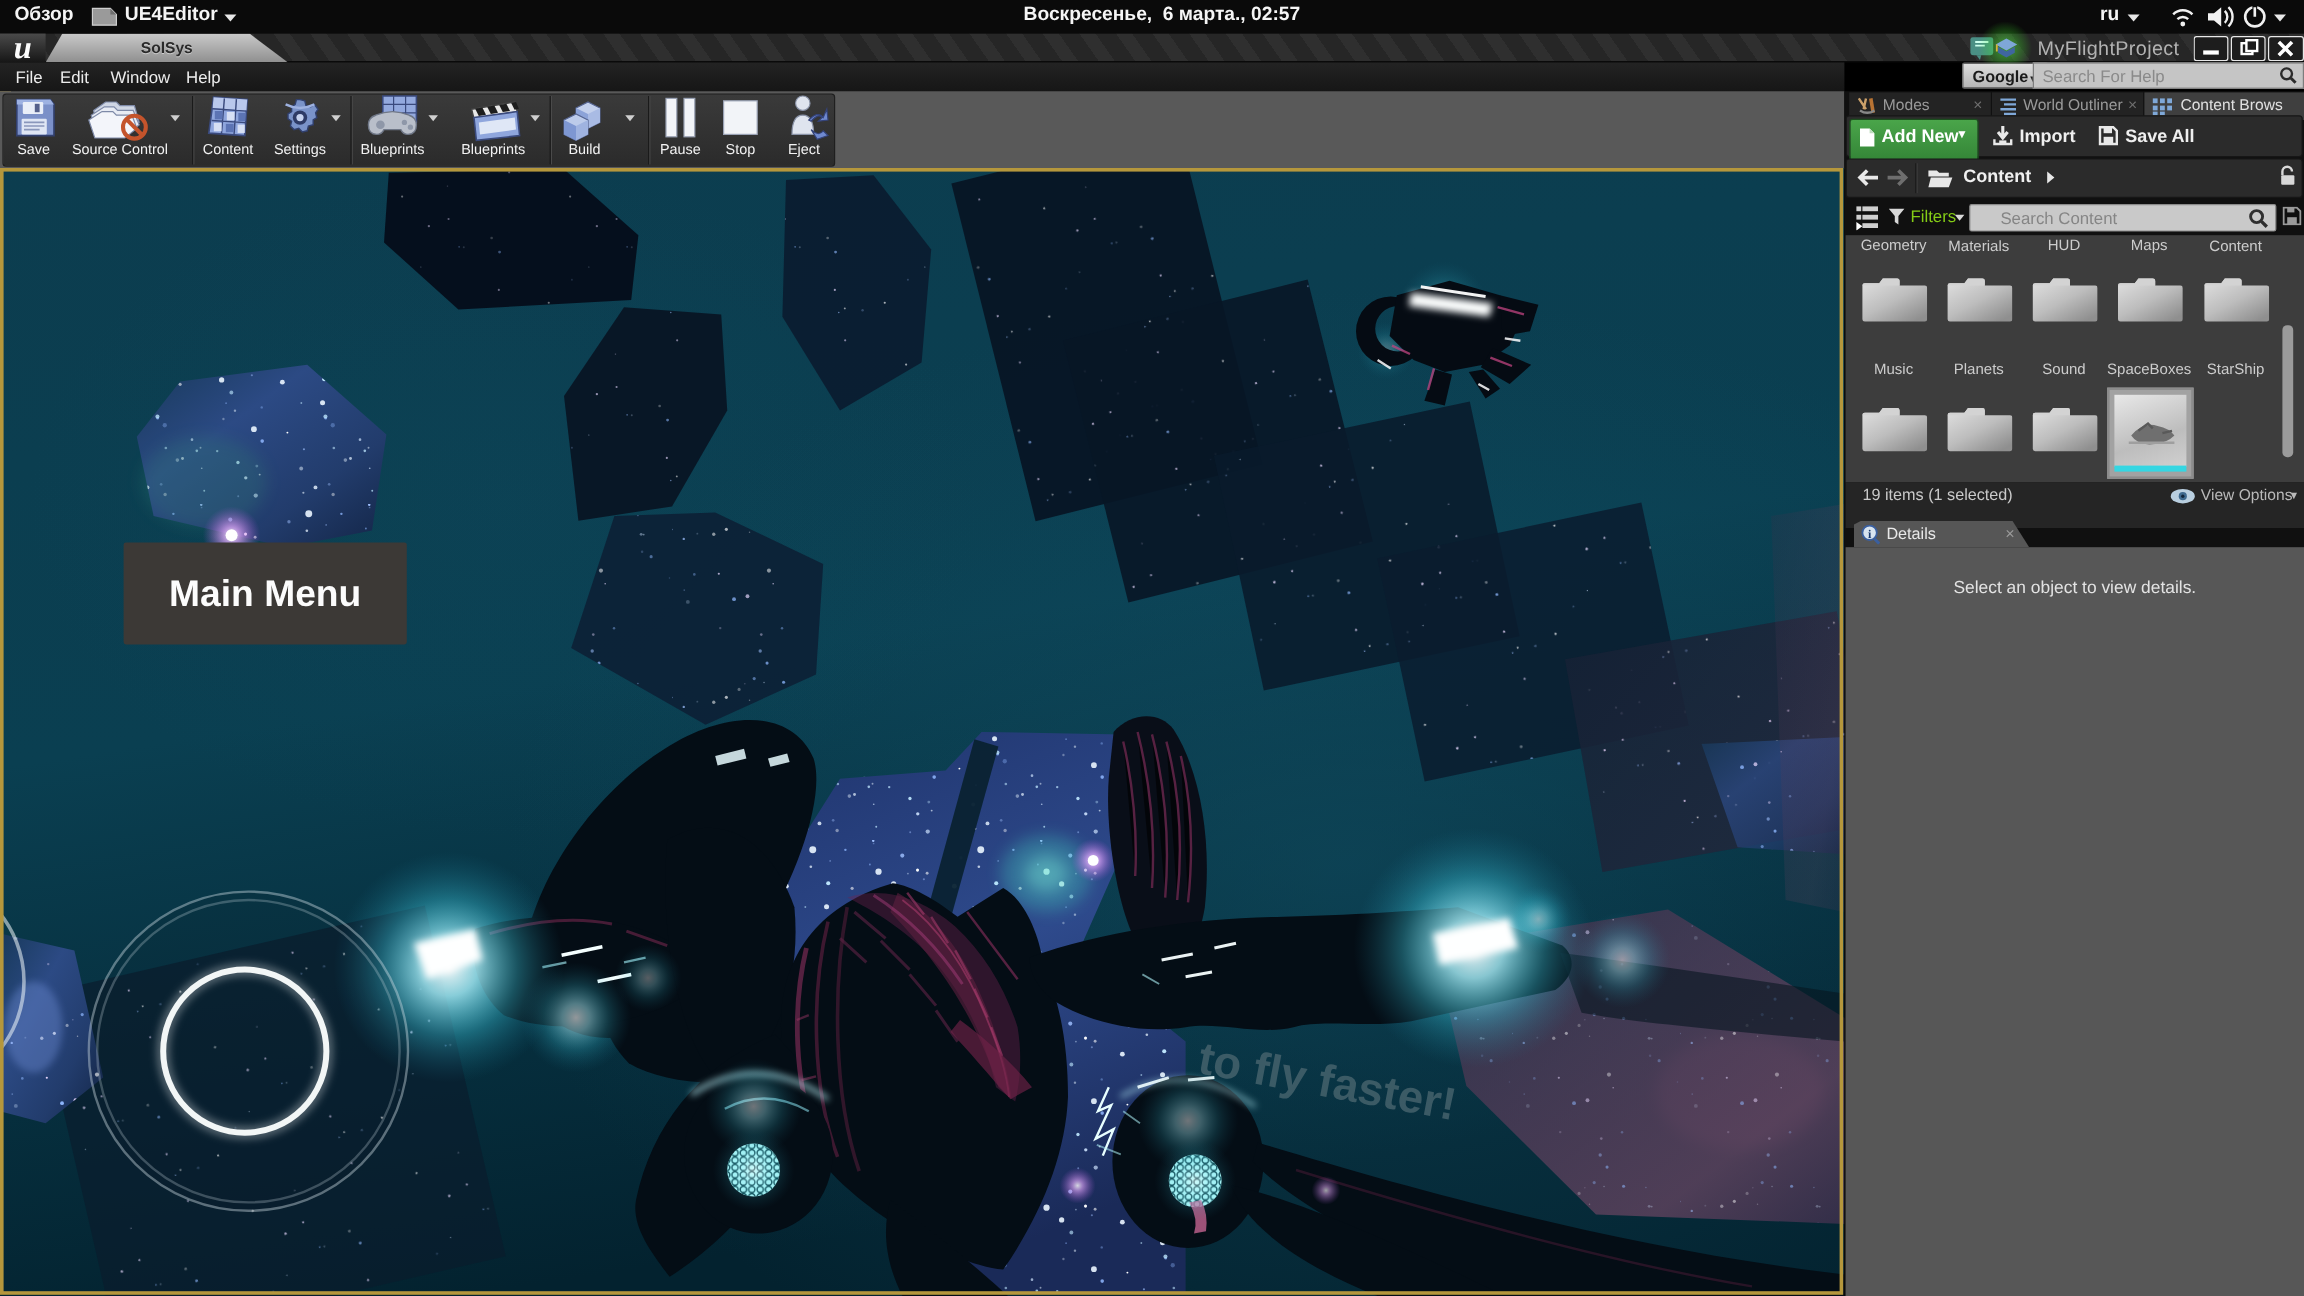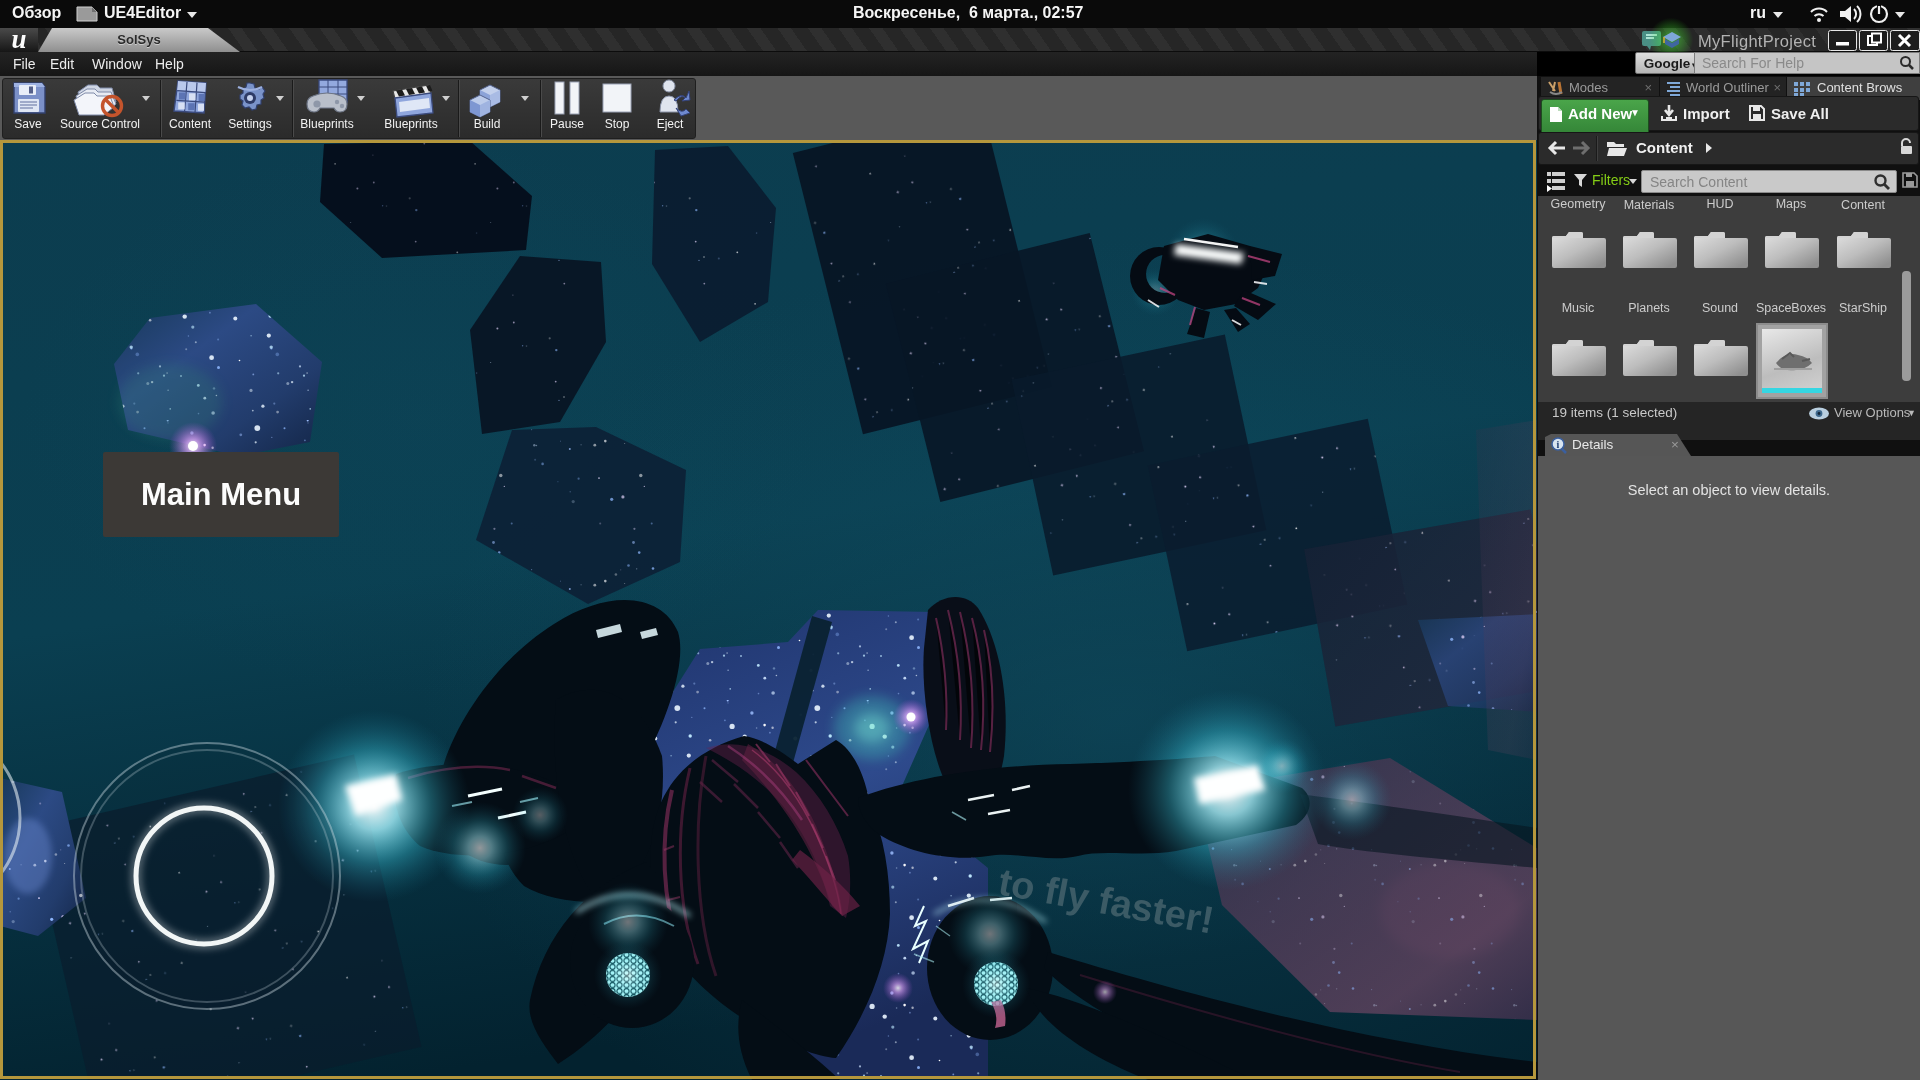--- a/index.html
+++ b/index.html
@@ -20,21 +20,21 @@
 .tbl{position:absolute;top:117px;font-size:12px;color:#f2f2f2;text-align:center;transform:translateX(-50%)}
 .tsep{position:absolute;top:80px;width:1px;height:57px;background:#1a1a1a;box-shadow:1px 0 0 #4a4a4a}
 .tcaret{position:absolute;top:96px;width:0;height:0;border-left:4px solid transparent;border-right:4px solid transparent;border-top:5px solid #cfcfcf}
 
 #rpanel{left:1537px;top:76px;width:383px;height:1004px;background:#101010}
 .rtab{position:absolute;top:77px;height:23px;background:#232323;color:#9a9a9a;font-size:13px}
 .rtab.active{background:#3f3f3f;color:#e0e0e0}
 .panelbox{position:absolute;background:#2b2b2b;border:1px solid #161616;border-radius:3px}
 #addnew{left:1541px;top:99px;width:108px;height:43px;background:linear-gradient(#4aa54a,#2f7e33);border:1px solid #1c4d1e;border-radius:3px;color:#fff;font-weight:bold;font-size:15px}
 .wbtxt{color:#efefef;font-weight:bold;font-size:15px}
-#searchbox{left:1641px;top:170px;width:256px;height:23px;background:#c9c9c9;border:1px solid #8a8a8a;border-radius:2px;color:#858585;font-size:14px;line-height:22px;padding-left:8px}
+#searchbox{left:1641px;top:170px;width:256px;height:23px;background:#c9c9c9;border:1px solid #8a8a8a;border-radius:2px;color:#858585;font-size:14px;line-height:22px;padding-left:25px}
 #grid{left:1538px;top:196px;width:382px;height:206px;background:#3d3d3d;overflow:hidden}
 .glabel{position:absolute;font-size:12.5px;color:#cccccc;text-align:center;transform:translateX(-50%)}
 .folder{position:absolute;width:56px;height:40px}
 #statusbar{left:1538px;top:402px;width:382px;height:38px;background:#252525;color:#c9c9c9;font-size:13.5px}
 #detailstab{left:1545px;top:434px;width:146px;height:22px;background:#565656;border-radius:3px 6px 0 0;clip-path:polygon(0 100%,0 3px,6px 0,132px 0,146px 100%);color:#e8e8e8;font-size:13.5px}
 #detailspanel{left:1538px;top:456px;width:382px;height:624px;background:#575757;color:#e3e3e3;font-size:14.5px;text-align:center}
 </style></head><body>
 <div id="root">
 
 <div class="abs" id="sysbar">

